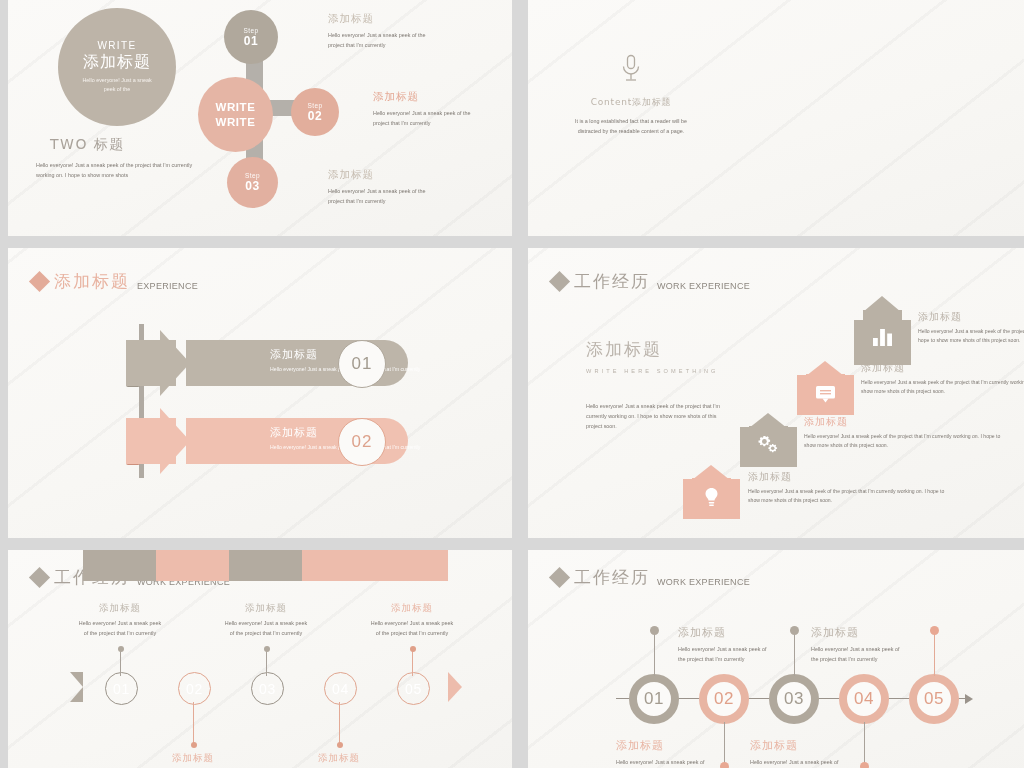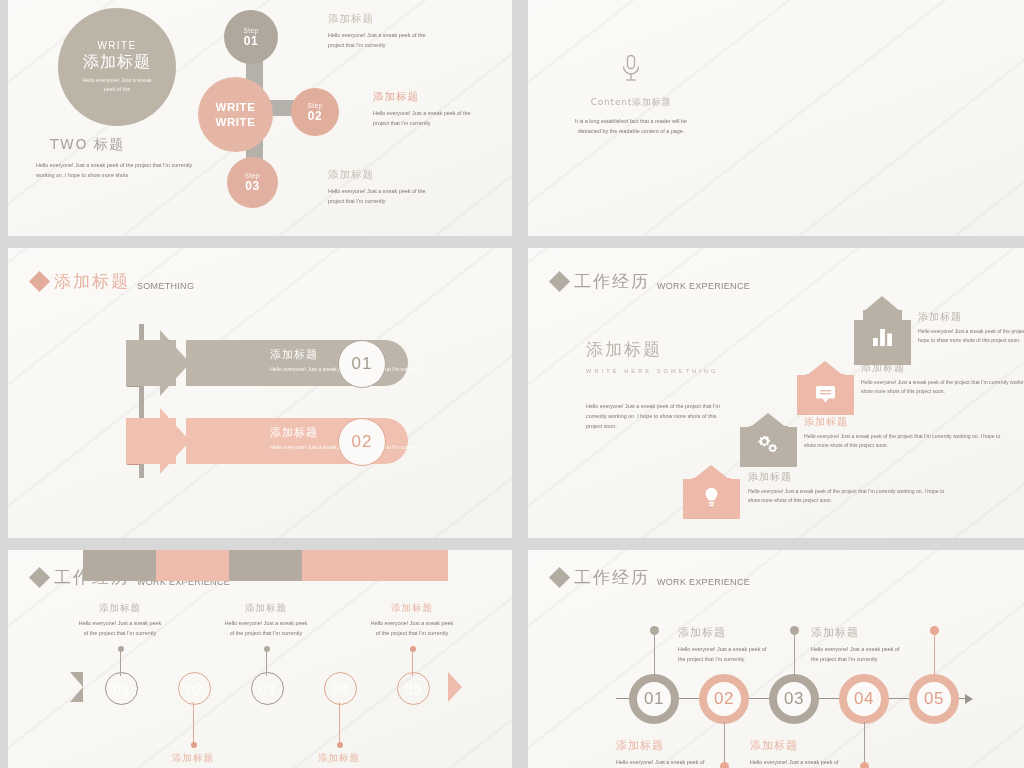--- a/index.html
+++ b/index.html
@@ -182,21 +182,21 @@
 
 
   </div>
 
   <div class="slide s3">
     <div class="wm"></div>
 
     <div class="hdr" style="left:24px;top:22px;">
       <div class="dia" style="background:#e3ab99;"></div>
       <div class="t-cn cn" style="color:#e8b3a1;">添加标题</div>
-      <div class="t-en">SOMETHING</div>
+      <div class="t-en">EXPERIENCE</div>
     </div>
 
     <div class="spine" style="left:131px;top:76px;width:5px;height:154px;"></div>
 
     <div class="tail" style="left:118px;top:130px;background:#9e968a;border-radius:2px;"></div>
     <div style="position:absolute;left:118px;top:92px;width:50px;height:46px;background:#bdb5a9;"></div>
     <div style="position:absolute;left:152px;top:82px;width:0;height:0;border-top:33px solid transparent;border-bottom:33px solid transparent;border-left:30px solid #bdb5a9;"></div>
     <div class="bar" style="left:178px;top:92px;width:222px;background:#bdb5a9;">
       <div class="tx">
         <h4 class="cn">添加标题</h4>

